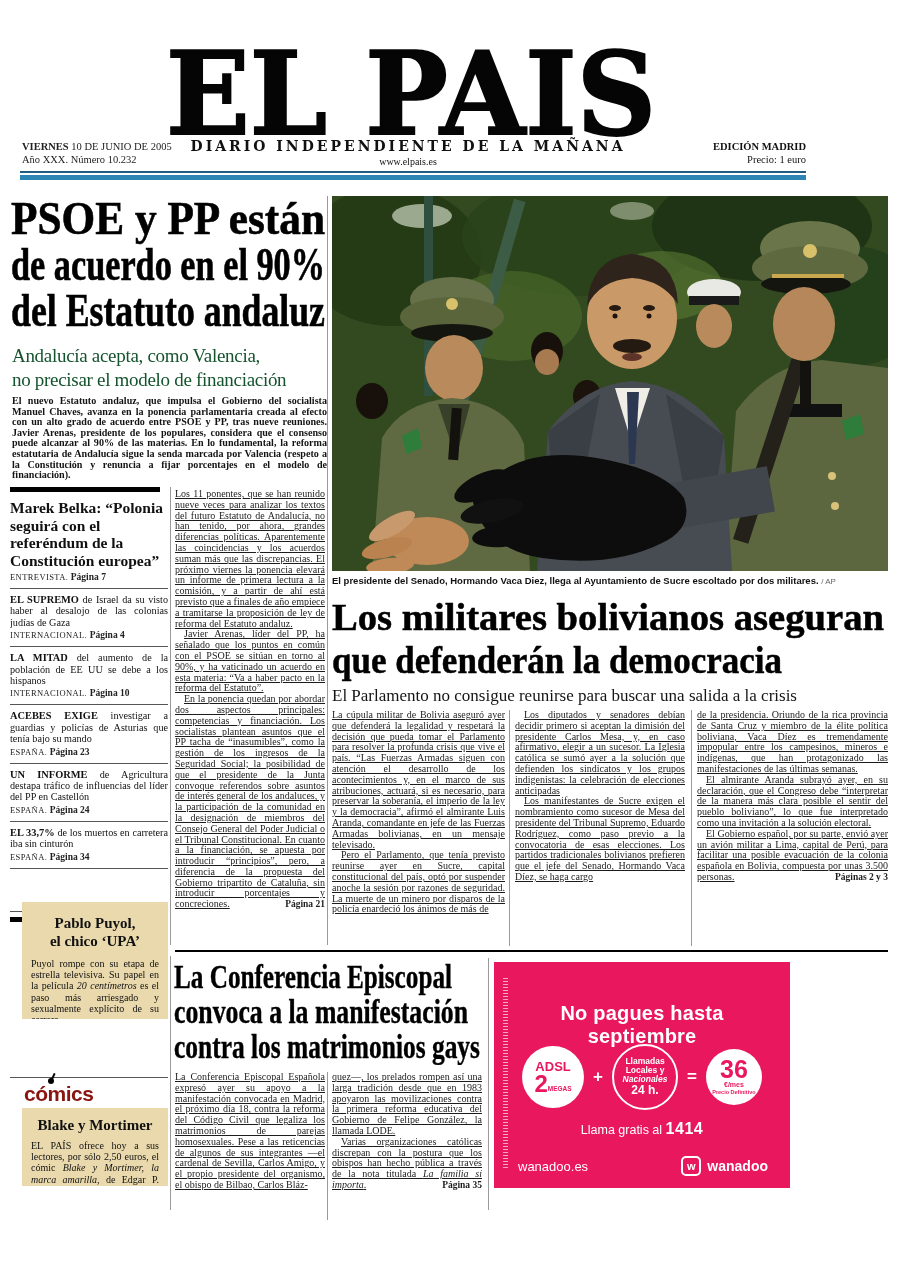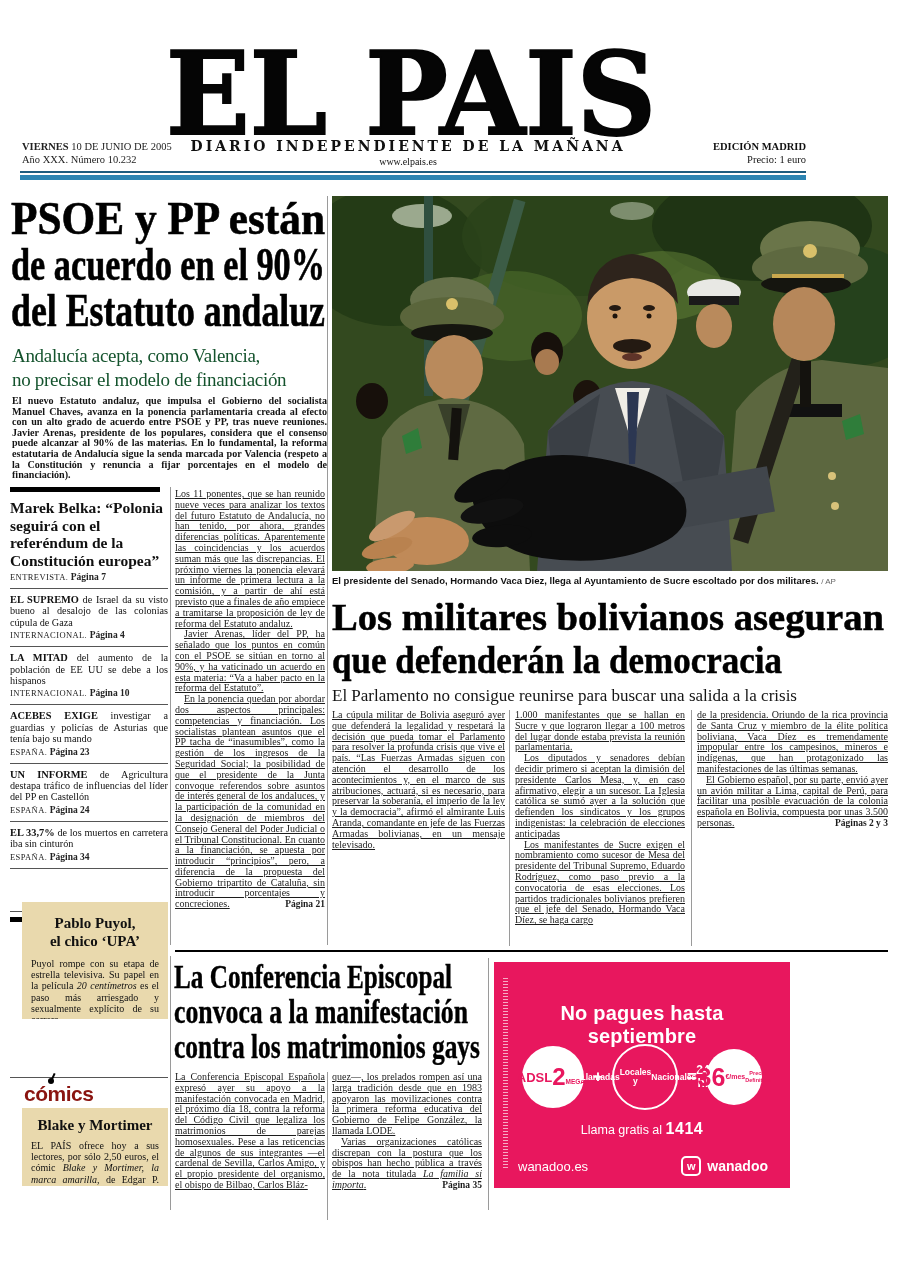--- a/index.html
+++ b/index.html
@@ -59,21 +59,21 @@
   .cbox .ctext{font-size:10px;line-height:11.2px;text-align:justify;}
   .comics{font-family:"Liberation Sans",sans-serif;font-weight:900;font-size:21px;
           color:#8a1410;letter-spacing:-0.5px;position:relative;}
   .comics-dot{position:absolute;left:24px;top:-4px;width:6px;height:6px;background:#000;border-radius:50%;}
   .comics-stem{position:absolute;left:28px;top:-9px;width:2px;height:8px;background:#000;transform:rotate(25deg);}
 
   
   .ad{background:#e8175e;color:#fff;font-family:"Liberation Sans",sans-serif;}
   .ad-headline{font-size:20px;font-weight:bold;text-align:center;letter-spacing:.2px;}
   .ad-row{display:flex;align-items:center;justify-content:center;gap:9px;}
-  .circle{border-radius:50%;display:flex;flex-direction:row;align-items:center;justify-content:center;text-align:center;}
+  .circle{border-radius:50%;display:flex;flex-direction:column;align-items:center;justify-content:center;text-align:center;}
   .c-solid{background:#fff;color:#e8175e;}
   .c-outline{background:transparent;border:2.5px solid #fff;color:#fff;}
   .op{font-size:17px;font-weight:bold;}
   .ad-cta{font-size:12.5px;text-align:center;}
   .ad-cta b{font-size:16px;letter-spacing:.5px;}
   .ad-web{font-size:13px;}
   .brandrow{display:flex;align-items:center;gap:6px;}
   .brand-icon{width:16px;height:16px;border:2px solid #fff;border-radius:5px;display:flex;
               align-items:center;justify-content:center;font-size:11px;font-weight:bold;line-height:1;}
   .brand-label{font-size:14px;font-weight:bold;}
@@ -121,21 +121,21 @@
   <p class="abs boldlead" style="left:12px;top:396px;width:315px;height:89px;overflow:hidden;">El nuevo Estatuto andaluz, que impulsa el Gobierno del socialista Manuel Chaves, avanza en la ponencia parlamentaria creada al efecto con un alto grado de acuerdo entre PSOE y PP, tras nueve reuniones. Javier Arenas, presidente de los populares, considera que el consenso puede alcanzar al 90% de las materias. En lo fundamental, la reforma estatutaria de Andalucía sigue la senda marcada por Valencia (respeto a la Constitución y renuncia a fijar porcentajes en el modelo de financiación).</p>
 
   <div class="abs" style="left:10px;top:487px;width:158px;height:418px;overflow:hidden;">
     <div class="topbar"></div>
     <h3 class="ivheadline">Marek Belka: “Polonia seguirá con el referéndum de la Constitución europea”</h3>
     <div class="sectline">
       <span>ENTREVISTA.</span>
       <b>Página 7</b>
     </div>
     <hr class="sep">
-    <p class="brief"><b>EL SUPREMO</b><span> de Israel da su visto bueno al desalojo de las colonias cúpula de Gaza</span></p>
+    <p class="brief"><b>EL SUPREMO</b><span> de Israel da su visto haber al desalojo de las colonias judías de Gaza</span></p>
     <div class="sectline"><span>INTERNACIONAL.</span> <b>Página 4</b></div>
     <hr class="sep">
     <p class="brief"><b>LA MITAD</b><span> del aumento de la población de EE UU se debe a los hispanos</span></p>
     <div class="sectline"><span>INTERNACIONAL.</span> <b>Página 10</b></div>
     <hr class="sep">
     <p class="brief"><b>ACEBES EXIGE</b><span> investigar a guardias y policías de Asturias que tenía bajo su mando</span></p>
     <div class="sectline"><span>ESPAÑA.</span> <b>Página 23</b></div>
     <hr class="sep">
     <p class="brief"><b>UN INFORME</b><span> de Agricultura destapa tráfico de influencias del líder del PP en Castellón</span></p>
     <div class="sectline"><span>ESPAÑA.</span> <b>Página 24</b></div>
@@ -237,28 +237,29 @@
     <g font-family="Liberation Serif, serif" font-weight="bold" font-size="38" fill="#000" stroke="#000" stroke-width="0.5">
       <text x="0" y="33" textLength="552" lengthAdjust="spacingAndGlyphs">Los militares bolivianos aseguran</text>
       <text x="0" y="76" textLength="450" lengthAdjust="spacingAndGlyphs">que defenderán la democracia</text>
     </g>
   </svg>
 
   <div class="abs" style="left:332px;top:686px;font-size:17px;color:#141414;">El Parlamento no consigue reunirse para buscar una salida a la crisis</div>
 
   <div class="abs bodytext" style="left:332px;top:710px;width:173px;height:236px;overflow:hidden;">
     <p>La cúpula militar de Bolivia aseguró ayer que defenderá la legalidad y respetará la decisión que pueda tomar el Parlamento para resolver la profunda crisis que vive el país. “Las Fuerzas Armadas siguen con atención el desarrollo de los acontecimientos y, en el marco de sus atribuciones, actuará, si es necesario, para preservar la soberanía, el imperio de la ley y la democracia”, afirmó el almirante Luis Aranda, comandante en jefe de las Fuerzas Armadas bolivianas, en un mensaje televisado.</p>
+    <p class="ind">Pero el Parlamento, que tenía previsto reunirse ayer en Sucre, capital constitucional del país, optó por suspender anoche la sesión por razones de seguridad. La muerte de un minero por disparos de la policía enardeció los ánimos de más de</p>
   </div>
   <div class="abs bodytext" style="left:515px;top:710px;width:170px;height:236px;overflow:hidden;">
-    <p>1.000 manifestantes que se hallan en Sucre y que lograron llegar a 100 metros del lugar donde estaba prevista la reunión parlamentaria.</p>
     <p class="ind">Los diputados y senadores debían decidir primero si aceptan la dimisión del presidente Carlos Mesa, y, en caso afirmativo, elegir a un sucesor. La Iglesia católica se sumó ayer a la solución que defienden los sindicatos y los grupos indigenistas: la celebración de elecciones anticipadas</p>
     <p class="ind">Los manifestantes de Sucre exigen el nombramiento como sucesor de Mesa del presidente del Tribunal Supremo, Eduardo Rodríguez, como paso previo a la convocatoria de esas elecciones. Los partidos tradicionales bolivianos prefieren que el jefe del Senado, Hormando Vaca Díez, se haga cargo</p>
   </div>
   <div class="abs bodytext" style="left:697px;top:710px;width:191px;height:236px;overflow:hidden;">
     <p>de la presidencia. Oriundo de la rica provincia de Santa Cruz y miembro de la élite política boliviana, Vaca Díez es tremendamente impopular entre los campesinos, mineros e indígenas, que han protagonizado las manifestaciones de las últimas semanas.</p>
+    <p class="ind">El almirante Aranda subrayó ayer, en su declaración, que el Congreso debe “interpretar de la manera más clara posible el sentir del pueblo boliviano”, lo que fue interpretado como una invitación a la solución electoral.</p>
     <p class="ind pgwrap">
       <span>El Gobierno español, por su parte, envió ayer un avión militar a Lima, capital de Perú, para facilitar una posible evacuación de la colonia española en Bolivia, compuesta por unas 3.500 personas.</span>
       <span class="pgref">Páginas 2 y 3</span>
     </p>
   </div>
 
   <div class="abs bodytext" style="left:175px;top:489px;width:150px;height:456px;overflow:hidden;">
     <p>Los 11 ponentes, que se han reunido nueve veces para analizar los textos del futuro Estatuto de Andalucía, no han tenido, por ahora, grandes diferencias políticas. Aparentemente las coincidencias y los acuerdos suman más que las discrepancias. El próximo viernes la ponencia elevará un informe de primera lectura a la comisión, y a partir de ahí está previsto que a finales de año empiece a tramitarse la proposición de ley de reforma del Estatuto andaluz.</p>
     <p class="ind">Javier Arenas, líder del PP, ha señalado que los puntos en común con el PSOE se sitúan en torno al 90%, y ha vaticinado un acuerdo en esta materia: “Va a haber pacto en la reforma del Estatuto”.</p>
     <p class="ind pgwrap">
@@ -329,21 +330,21 @@
         <div style="font-size:13px;font-weight:900;line-height:13px;">ADSL</div>
         <div style="display:flex;align-items:flex-end;">
           <span style="font-size:24px;font-weight:900;line-height:22px;">2</span>
           <span style="font-size:6.5px;font-weight:900;margin-bottom:3px;">MEGAS</span>
         </div>
       </div>
       <span class="op">+</span>
       <div class="circle c-outline" style="width:62px;height:62px;">
         <div style="font-size:8.5px;line-height:9px;font-weight:bold;">Llamadas</div>
         <div style="font-size:8.5px;line-height:9px;font-weight:bold;">Locales y</div>
-        <div style="font-size:8.5px;line-height:9px;font-weight:bold;">Nacionales</div>
+        <div style="font-size:8.5px;line-height:9px;font-weight:bold;font-style:italic;">Nacionales</div>
         <div style="font-size:12px;font-weight:900;line-height:13px;">24 h.</div>
       </div>
       <span class="op">=</span>
       <div class="circle c-solid" style="width:56px;height:56px;">
         <div style="font-size:25px;font-weight:900;line-height:23px;">36</div>
         <div style="font-size:7px;font-weight:bold;line-height:8px;">€/mes</div>
         <div style="font-size:5.5px;font-weight:bold;line-height:7px;">Precio Definitivo</div>
       </div>
     </div>
 

